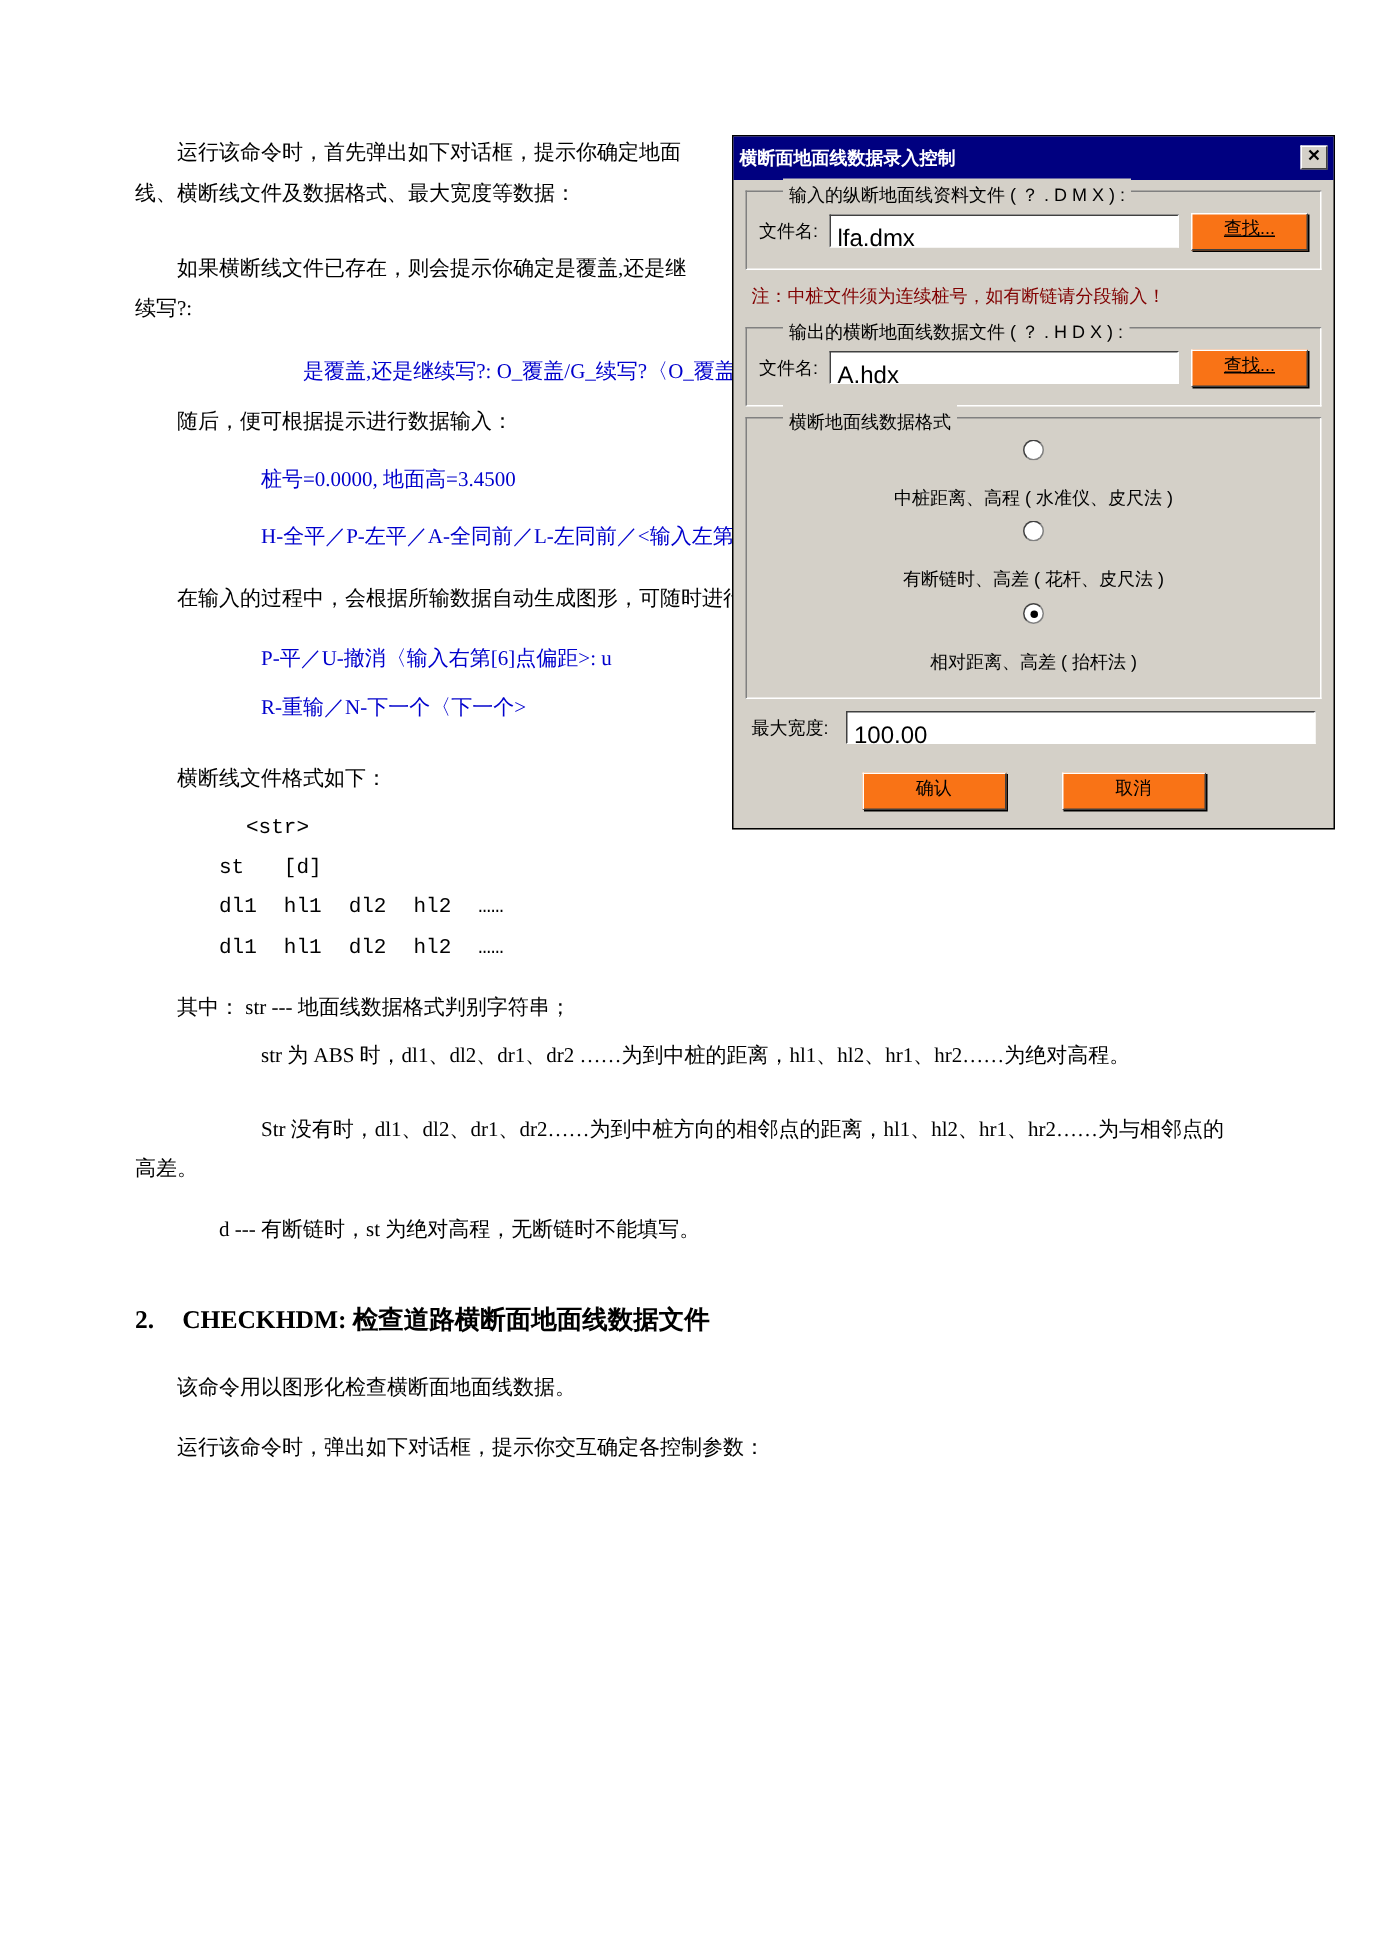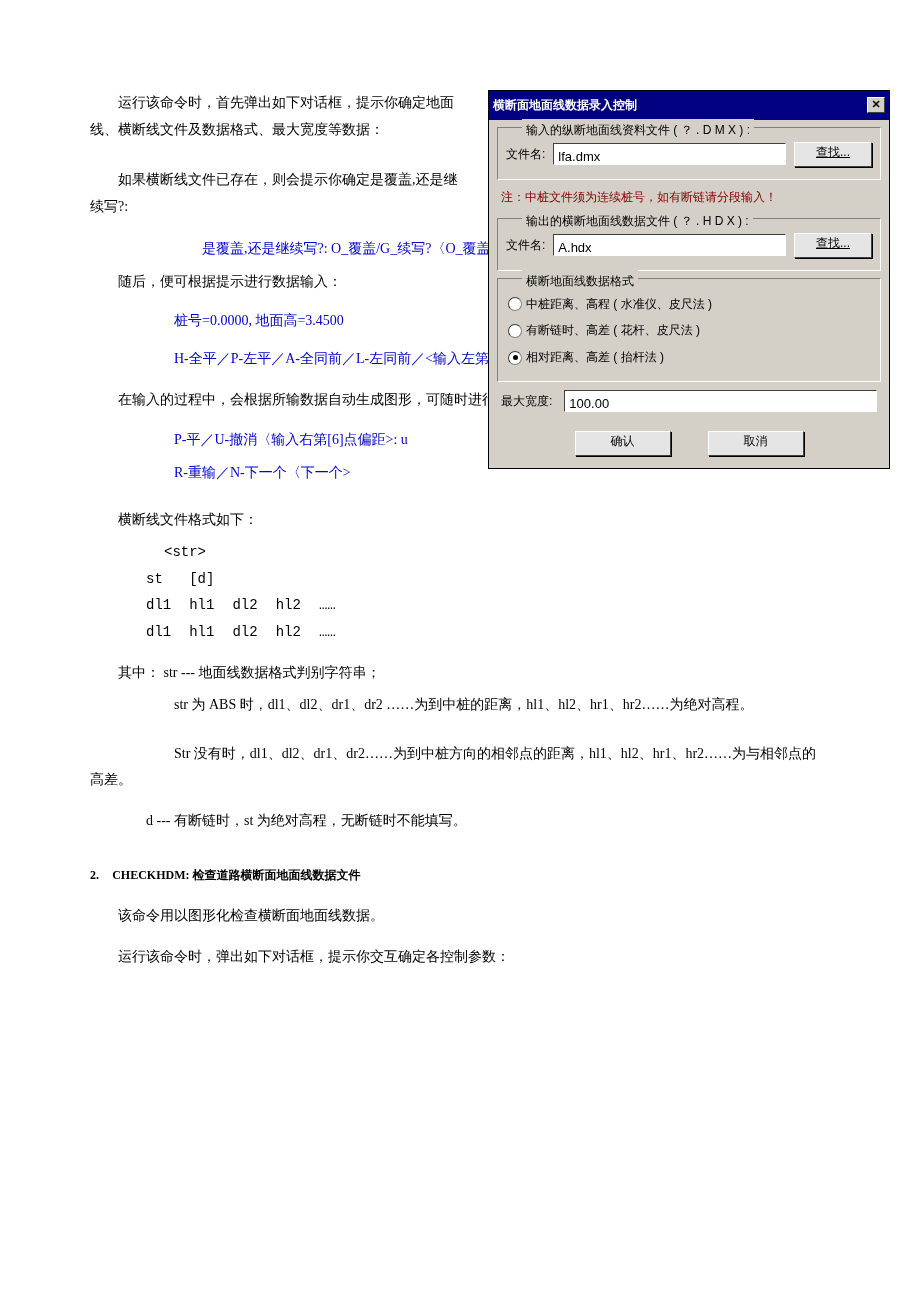--- a/index.html
+++ b/index.html
@@ -16,21 +16,21 @@
     padding: 90px 90px 40px 90px;
     position: relative;
   }
   .blue { color: #0000cc; }
   .indent1 { text-indent: 2em; }
   .indent3 { padding-left: 6em; }
   .para { margin: 0 0 6px 0; }
   .wrap-left { width: 370px; }
   h3.sec {
     font-family: "Times New Roman", SimSun, serif;
-    font-size: 12px;
+    font-size: 17px;
     font-weight: bold;
     margin: 30px 0 16px 0;
   }
   .num { font-family: "Times New Roman", serif; display:inline-block; width:1.6em; }
 
   
   .dialog {
     position: absolute;
     top: 90px;
     right: 30px;
@@ -83,38 +83,38 @@
   .tf {
     background: #fff;
     border: 1px solid #808080;
     border-right-color: #fff;
     border-bottom-color: #fff;
     border-top-color: #404040;
     border-left-color: #404040;
     height: 18px;
     padding: 1px 4px;
     font-family: Arial, SimSun, sans-serif;
-    font-size: 13px;
+    font-size: 16px;
     flex: 1;
   }
   .btn {
-    background: #e5e5e5;
+    background: #f97316;
     border: 1px solid #fff;
     border-right-color: #404040;
     border-bottom-color: #404040;
     padding: 1px 8px 2px 8px;
     min-width: 60px;
     text-align: center;
     height: 20px;
     line-height: 17px;
     box-shadow: 1px 1px 0 #000;
   }
   .btn.u { text-decoration: underline; text-underline-offset: 1px; }
   .note { color: #800000; padding: 2px 12px; }
-  .radio-row { display:flex; align-items:center; gap:4px; margin:4px 2px; }
+  .radio-row { display:flex; align-items:center; gap:14px; margin:4px 2px;flex-direction:column; }
   .radio {
     width:12px; height:12px; border-radius:50%;
     background:#fff; border:1px solid #808080;
     border-top-color:#404040; border-left-color:#404040;
     display:inline-flex; align-items:center; justify-content:center;
   }
   .radio.sel::after { content:""; width:5px; height:5px; background:#000; border-radius:50%; }
   .btnrow { display:flex; justify-content:center; gap:37px; padding:8px 0 12px 0; }
   .wide-row { display:flex; gap:12px; padding:4px 12px 10px 12px; }
   .wide-row .tf { flex:1; }

